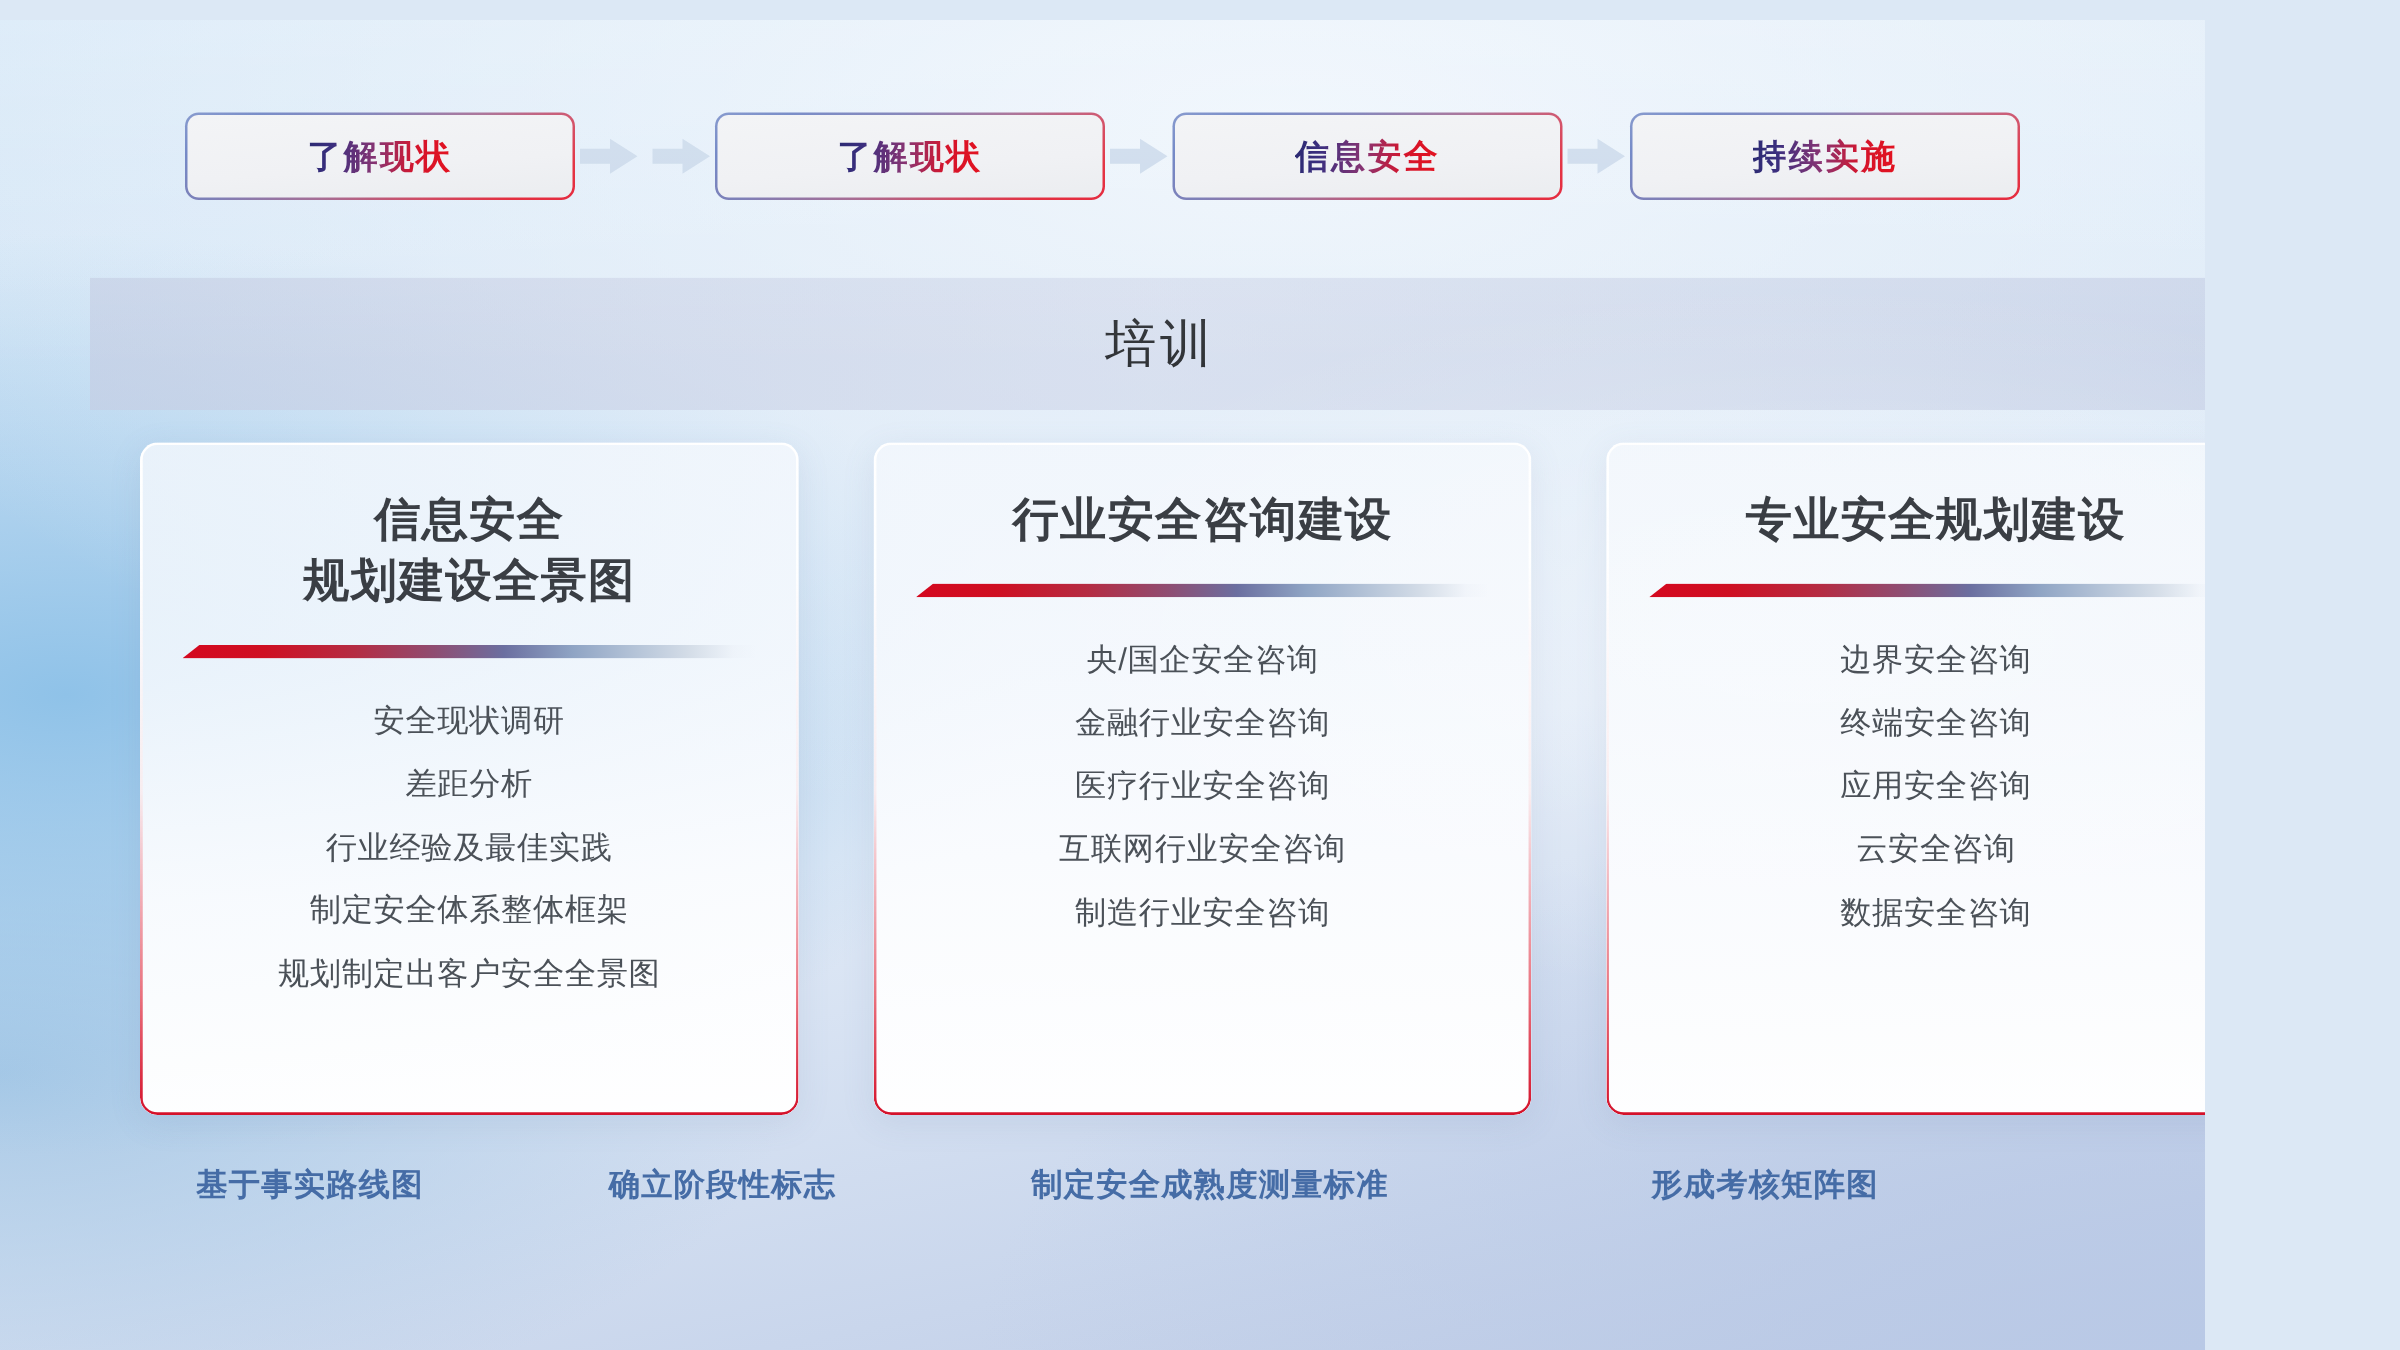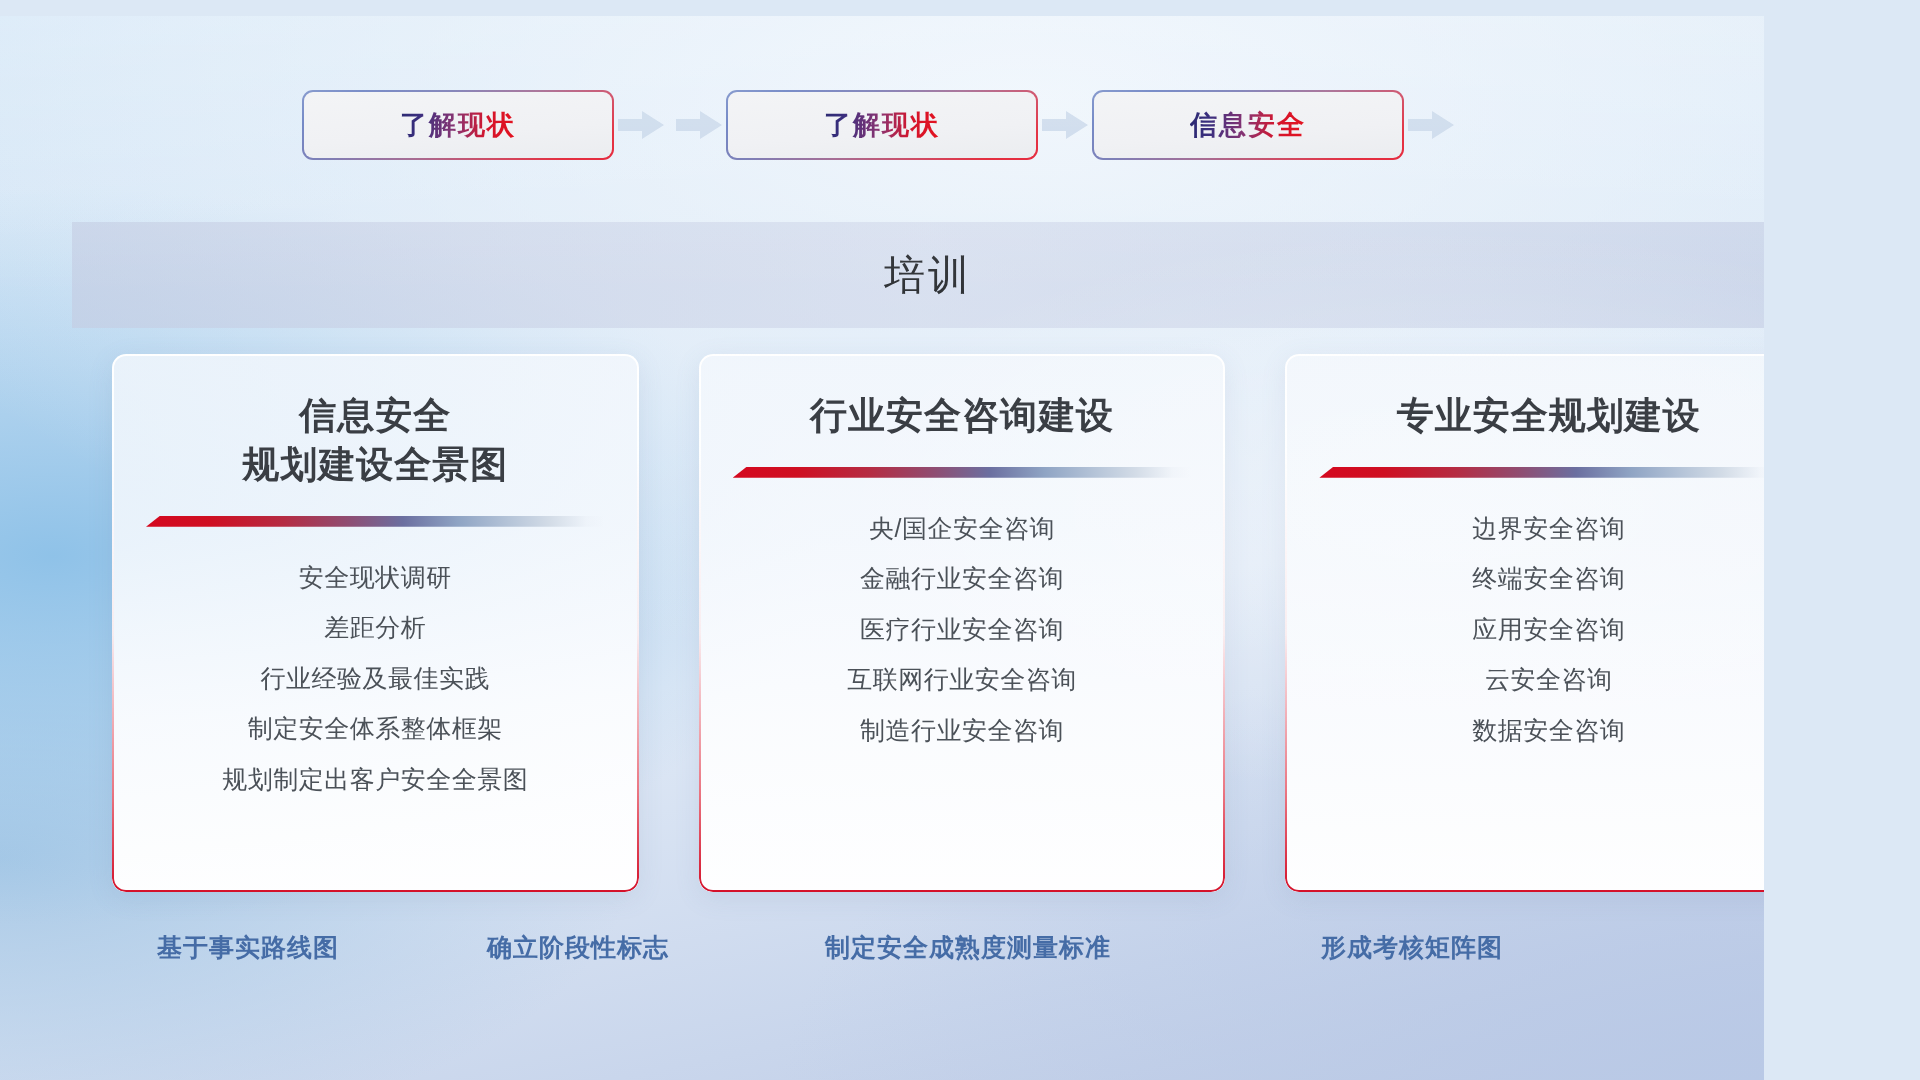--- a/index.html
+++ b/index.html
@@ -293,20 +293,23 @@
 
     <div class="step-chip">
       <span class="step-label">信息安全</span>
     </div>
     <div class="step-arrow">
       <svg width="58" height="34" viewBox="0 0 58 34">
         <path d="M6 11 H30 V3 L52 17 L30 31 V23 H6 Z" fill="#c3d4e7" opacity="0.92"></path>
       </svg>
     </div>
 
+    <div class="step-chip">
+      <span class="step-label">持续实施</span>
+    </div>
   </div>
 
   <div class="banner">
     <div class="banner-shape"></div>
     <div class="banner-text">培训</div>
   </div>
 
   <div class="cards">
 
     <div class="card">

